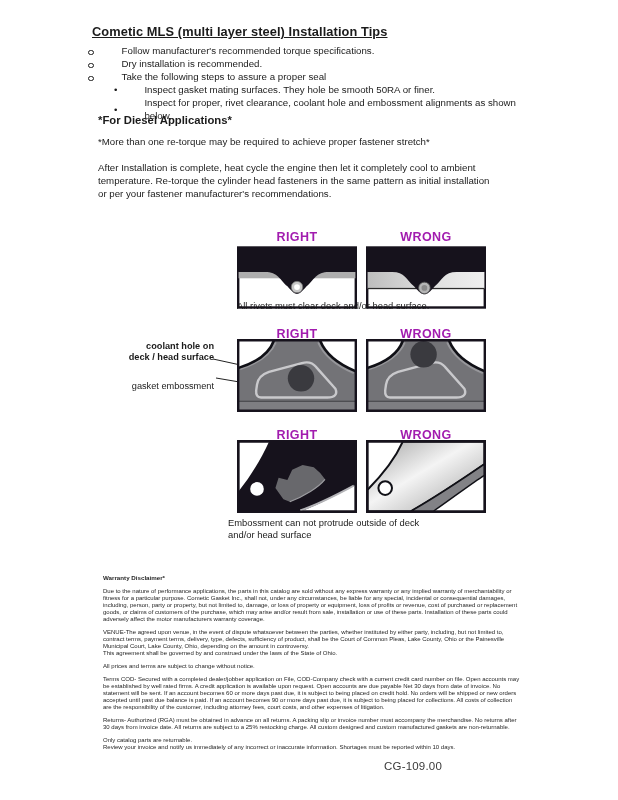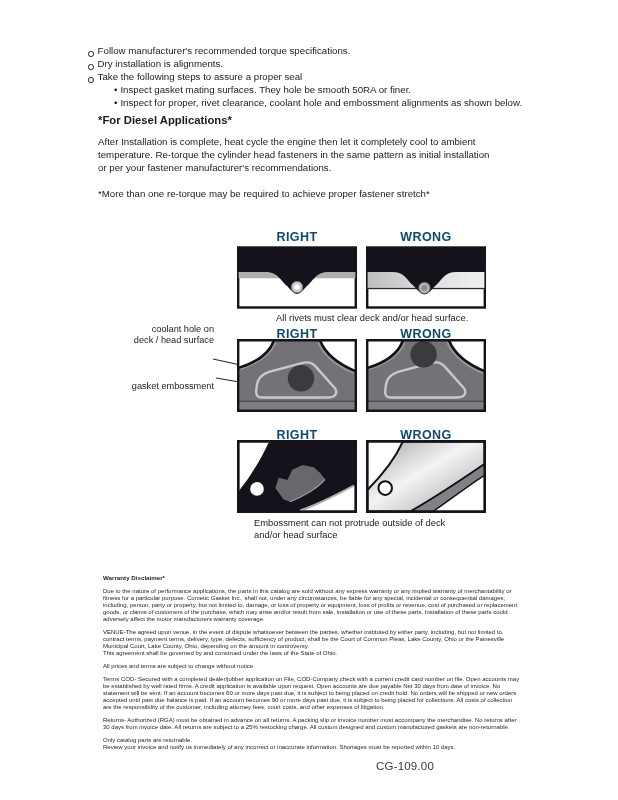--- a/index.html
+++ b/index.html
@@ -5,80 +5,81 @@
   html,body{margin:0;padding:0;background:#ffffff;}
   .page{
     position:relative;width:618px;height:800px;background:#ffffff;
     font-family:"Liberation Sans",sans-serif;color:#1b1b1b;overflow:hidden;
   }
   .title{
     position:absolute;left:92px;top:24px;font-size:12.8px;font-weight:bold;
     text-decoration:underline;letter-spacing:.1px;
   }
   .bullets{position:absolute;left:88px;top:44px;width:450px;font-size:9.7px;line-height:13px;}
-  .bline{display:flex;align-items:flex-end;}
+  .bline{display:flex;align-items:center;gap:24px;}
   .marker-circle{
     flex:0 0 auto;width:3.6px;height:3.6px;border:1px solid #1b1b1b;border-radius:50%;
     margin:4px 4px 0 0;
   }
   .sub{margin-left:26px;}
   .marker-dot{flex:0 0 auto;font-size:9.7px;margin-right:3px;}
   .diesel{position:absolute;left:98px;top:114px;width:440px;font-size:9.7px;line-height:13px;}
   .diesel-h{font-size:11.3px;font-weight:bold;margin:0 0 8px 0;}
   .para{margin:0 0 13px 0;white-space:pre-line;}
   .fig-label{
     position:absolute;width:120px;text-align:center;font-size:12.5px;font-weight:600;
-    letter-spacing:.4px;color:#0c4a6e;
+    letter-spacing:.4px;color:#a21caf;
   }
   .fig-box{position:absolute;width:120px;}
   .fig-box svg{display:block;}
   .caption{position:absolute;font-size:9.4px;line-height:11.5px;white-space:pre-line;color:#1b1b1b;}
   .annot{position:absolute;font-size:9.2px;line-height:10.8px;text-align:right;white-space:pre-line;}
   .leader{position:absolute;left:205px;top:352px;}
   .disclaimer{position:absolute;left:103px;top:574px;width:419px;font-size:6px;line-height:7px;color:#262626;}
   .disc-h{font-size:6.2px;font-weight:bold;margin:0 0 7px 0;}
   .fp{margin:0 0 6px 0;}
   .fp.tight{margin:0;}
-  .footer{position:absolute;left:376px;top:760px;font-size:11.5px;color:#3a3a3a;letter-spacing:.2px;}
+  .footer{position:absolute;left:384px;top:760px;font-size:11.5px;color:#3a3a3a;letter-spacing:.2px;}
 </style>
 </head>
 <body>
 
 <div class="page">
 
+  <div class="title">Cometic MLS (multi layer steel) Installation Tips</div>
 
   <div class="bullets">
     <div class="bline">
       <span class="marker-circle"></span>
       <span>Follow manufacturer's recommended torque specifications.</span>
     </div>
     <div class="bline">
       <span class="marker-circle"></span>
-      <span>Dry installation is alignments.</span>
+      <span>Dry installation is recommended.</span>
     </div>
     <div class="bline">
       <span class="marker-circle"></span>
       <span>Take the following steps to assure a proper seal</span>
     </div>
     <div class="bline sub">
       <span class="marker-dot">•</span>
       <span>Inspect gasket mating surfaces. They hole be smooth 50RA or finer.</span>
     </div>
     <div class="bline sub">
       <span class="marker-dot">•</span>
       <span>Inspect for proper, rivet clearance, coolant hole and embossment alignments as shown below.</span>
     </div>
   </div>
 
   <div class="diesel">
     <div class="diesel-h">*For Diesel Applications*</div>
+    <p class="para">*More than one re-torque may be required to achieve proper fastener stretch*</p>
     <p class="para">After Installation is complete, heat cycle the engine then let it completely cool to ambient
 temperature. Re-torque the cylinder head fasteners in the same pattern as initial installation
 or per your fastener manufacturer's recommendations.</p>
-    <p class="para">*More than one re-torque may be required to achieve proper fastener stretch*</p>
   </div>
 
   <div class="fig-label" style="left:237px;top:230px;">RIGHT</div>
   <div class="fig-label" style="left:366px;top:230px;">WRONG</div>
 
   <div class="fig-box" style="left:237px;top:246px;">
     <svg width="120" height="63" viewBox="0 0 150 78">
       <rect x="1.5" y="1.5" width="147" height="75" fill="#ffffff" stroke="#16121c" stroke-width="3"></rect>
       <rect x="2" y="32" width="146" height="8" fill="#aeaeae"></rect>
       <path d="M2,2 H148 V32 H115 C99,32 96,42 87,50 C81,57 78,59.5 75,59.5 C72,59.5 69,57 63,50 C54,42 51,32 35,32 H2 Z" fill="#16121c"></path>
@@ -96,26 +97,26 @@
         </linearGradient>
       </defs>
       <rect x="1.5" y="1.5" width="147" height="75" fill="#ffffff" stroke="#16121c" stroke-width="3"></rect>
       <rect x="2" y="32" width="146" height="21" fill="url(#g1)"></rect>
       <rect x="2" y="52" width="146" height="1.6" fill="#2c2c2c"></rect>
       <path d="M2,2 H148 V32 H113 C98,32 95,42 86,50 C80,57 77,60 73,60 C69,60 66,57 60,50 C51,42 48,32 33,32 H2 Z" fill="#16121c"></path>
       <circle cx="73" cy="52" r="7.2" fill="#b5b5b5" stroke="#555555" stroke-width="1"></circle>
       <circle cx="73" cy="52" r="3.6" fill="#8a8a8a"></circle>
     </svg>
   </div>
-  <div class="caption" style="left:237px;top:312px;margin-left:39px;">All rivets must clear deck and/or head surface.</div>
+  <div class="caption" style="left:237px;top:300px;">All rivets must clear deck and/or head surface.</div>
 
   <div class="fig-label" style="left:237px;top:327px;">RIGHT</div>
   <div class="fig-label" style="left:366px;top:327px;">WRONG</div>
 
-  <div class="annot" style="left:118px;top:324px;width:96px;">coolant hole on
+  <div class="annot" style="left:118px;top:341px;width:96px;font-weight:bold;">coolant hole on
 deck / head surface</div>
   <div class="annot" style="left:118px;top:381px;width:96px;">gasket embossment</div>
   <svg class="leader" width="110" height="42">
     <line x1="8" y1="7" x2="95" y2="26" stroke="#222222" stroke-width="1"></line>
     <line x1="11" y1="26" x2="58" y2="34" stroke="#222222" stroke-width="1"></line>
   </svg>
 
   <div class="fig-box" style="left:237px;top:339px;">
     <svg width="120" height="73" viewBox="0 0 150 91">
       <rect x="1.5" y="1.5" width="147" height="88" fill="#ffffff" stroke="#16121c" stroke-width="3"></rect>
@@ -174,21 +175,21 @@
             <stop offset="1" stop-color="#9e9e9e"></stop>
         </linearGradient>
       </defs>
       <rect x="1.5" y="1.5" width="147" height="88" fill="#ffffff" stroke="#16121c" stroke-width="3"></rect>
       <path d="M46,2 H148 V30 C116,52 84,73 56,89 H2 V62 C20,44 37,22 46,2 Z" fill="url(#sg)" stroke="#101016" stroke-width="2.5"></path>
       <path d="M148,30 C116,52 84,73 56,89 H84 C110,71 132,54 148,44 Z" fill="#828286" stroke="#101016" stroke-width="1.8"></path>
       <circle cx="24" cy="60" r="8.5" fill="#ffffff" stroke="#101016" stroke-width="2.5"></circle>
       <rect x="1.5" y="1.5" width="147" height="88" fill="none" stroke="#16121c" stroke-width="3"></rect>
     </svg>
   </div>
-  <div class="caption" style="left:254px;top:517px;">Embossment can not protrude outside of deck
+  <div class="caption" style="left:228px;top:517px;">Embossment can not protrude outside of deck
 and/or head surface</div>
 
   <div class="disclaimer">
     <div class="disc-h">Warranty Disclaimer*</div>
     <p class="fp">Due to the nature of performance applications, the parts in this catalog are sold without any express warranty or any implied warranty of merchantability or fitness for a particular purpose. Cometic Gasket Inc., shall not, under any circumstances, be liable for any special, incidental or consequential damages, including, person, party or property, but not limited to, damage, or loss of property or equipment, loss of profits or revenue, cost of purchased or replacement goods, or claims of customers of the purchase, which may arise and/or result from sale, installation or use of these parts. Installation of these parts could adversely affect the motor manufacturers warranty coverage.</p>
     <p class="fp tight">VENUE-The agreed upon venue, in the event of dispute whatsoever between the parties, whether instituted by either party, including, but not limited to, contract terms, payment terms, delivery, type, defects, sufficiency of product, shall be the Court of Common Pleas, Lake County, Ohio or the Painesville Municipal Court, Lake County, Ohio, depending on the amount in controversy.</p>
     <p class="fp">This agreement shall be governed by and construed under the laws of the State of Ohio.</p>
     <p class="fp">All prices and terms are subject to change without notice.</p>
     <p class="fp">Terms COD- Secured with a completed dealer/jobber application on File, COD-Company check with a current credit card number on file. Open accounts may be established by well rated firms. A credit application is available upon request. Open accounts are due payable Net 30 days from date of invoice. No statement will be sent. If an account becomes 60 or more days past due, it is subject to being placed on credit hold. No orders will be shipped or new orders accepted until past due balance is paid. If an account becomes 90 or more days past due, it is subject to being placed for collections. All costs of collection are the responsibility of the customer, including attorney fees, court costs, and other expenses of litigation.</p>
     <p class="fp">Returns- Authorized (RGA) must be obtained in advance on all returns. A packing slip or invoice number must accompany the merchandise. No returns after 30 days from invoice date. All returns are subject to a 25% restocking charge. All custom designed and custom manufactured gaskets are non-returnable.</p>

